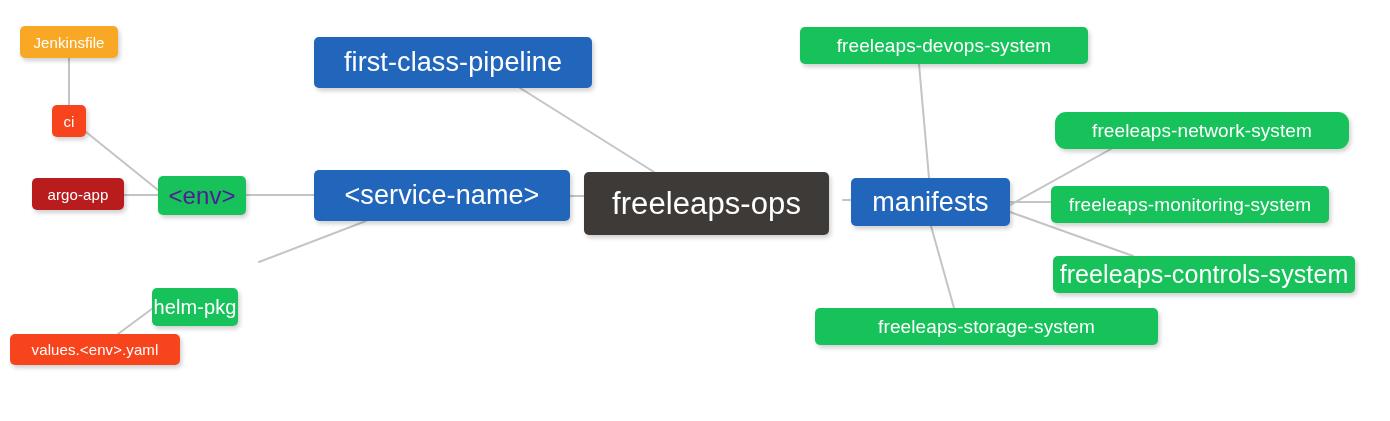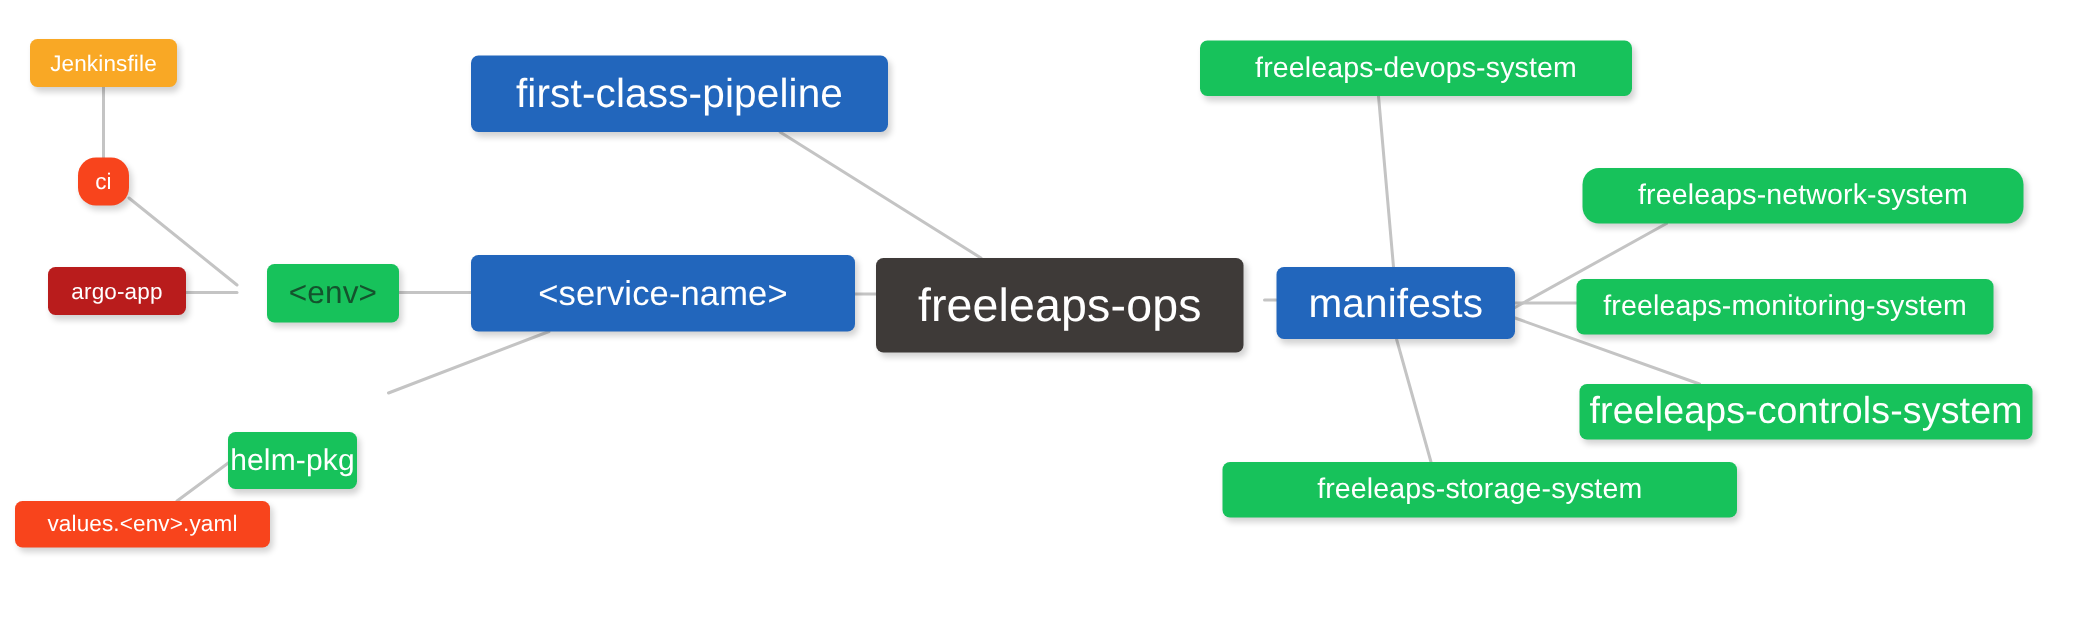--- a/index.html
+++ b/index.html
@@ -60,39 +60,39 @@
       <line x1="929" y1="178" x2="919" y2="64" stroke="#c4c4c4" stroke-width="2" stroke-linecap="round"></line>
       <line x1="1010" y1="205" x2="1111" y2="149" stroke="#c4c4c4" stroke-width="2" stroke-linecap="round"></line>
       <line x1="1010" y1="202" x2="1051" y2="202" stroke="#c4c4c4" stroke-width="2" stroke-linecap="round"></line>
       <line x1="1010" y1="212" x2="1133" y2="256" stroke="#c4c4c4" stroke-width="2" stroke-linecap="round"></line>
       <line x1="931" y1="226" x2="954" y2="308" stroke="#c4c4c4" stroke-width="2" stroke-linecap="round"></line>
     </svg>
   <div id="node-layer">
       <div class="node" style="left: 20px; top: 26px; width: 98px; height: 32px; background: rgb(249, 168, 37); font-size: 15px; color: rgb(255, 255, 255);">
         <span class="node-label">Jenkinsfile</span>
       </div>
-      <div class="node" style="left: 52px; top: 105px; width: 34px; height: 32px; background: rgb(248, 68, 28); font-size: 15px; color: rgb(255, 255, 255); border-radius: 12px;">
+      <div class="node" style="left: 52px; top: 105px; width: 34px; height: 32px; background: rgb(248, 68, 28); font-size: 15px; color: rgb(255, 255, 255);">
         <span class="node-label">ci</span>
       </div>
       <div class="node" style="left: 32px; top: 178px; width: 92px; height: 32px; background: #b91c1c; font-size: 15px; color: rgb(255, 255, 255);">
         <span class="node-label">argo-app</span>
       </div>
-      <div class="node" style="left: 158px; top: 176px; width: 88px; height: 39px; background: rgb(23, 194, 91); font-size: 21px; color: #14532d; margin-left: 20px;">
+      <div class="node" style="left: 158px; top: 176px; width: 88px; height: 39px; background: rgb(23, 194, 91); font-size: 24px; color: #4c1d95;">
         <span class="node-label">&lt;env&gt;</span>
       </div>
       <div class="node" style="left: 152px; top: 256px; width: 86px; height: 38px; background: rgb(23, 194, 91); font-size: 20px; color: rgb(255, 255, 255); margin-top: 32px;">
         <span class="node-label">helm-pkg</span>
       </div>
       <div class="node" style="left: 10px; top: 334px; width: 170px; height: 31px; background: rgb(248, 68, 28); font-size: 15px; color: rgb(255, 255, 255);">
         <span class="node-label">values.&lt;env&gt;.yaml</span>
       </div>
       <div class="node" style="left: 314px; top: 37px; width: 278px; height: 51px; background: rgb(34, 102, 188); font-size: 27px; color: rgb(255, 255, 255);">
         <span class="node-label">first-class-pipeline</span>
       </div>
-      <div class="node" style="left: 314px; top: 170px; width: 256px; height: 51px; background: rgb(34, 102, 188); font-size: 23px; color: rgb(255, 255, 255);">
+      <div class="node" style="left: 314px; top: 170px; width: 256px; height: 51px; background: rgb(34, 102, 188); font-size: 27px; color: rgb(255, 255, 255);">
         <span class="node-label">&lt;service-name&gt;</span>
       </div>
       <div class="node" style="left: 584px; top: 172px; width: 245px; height: 63px; background: rgb(62, 58, 56); font-size: 31px; color: rgb(255, 255, 255);">
         <span class="node-label">freeleaps-ops</span>
       </div>
       <div class="node" style="left: 851px; top: 178px; width: 159px; height: 48px; background: rgb(34, 102, 188); font-size: 27px; color: rgb(255, 255, 255);">
         <span class="node-label">manifests</span>
       </div>
       <div class="node" style="left: 800px; top: 27px; width: 288px; height: 37px; background: rgb(23, 194, 91); font-size: 19px; color: rgb(255, 255, 255);">
         <span class="node-label">freeleaps-devops-system</span>

